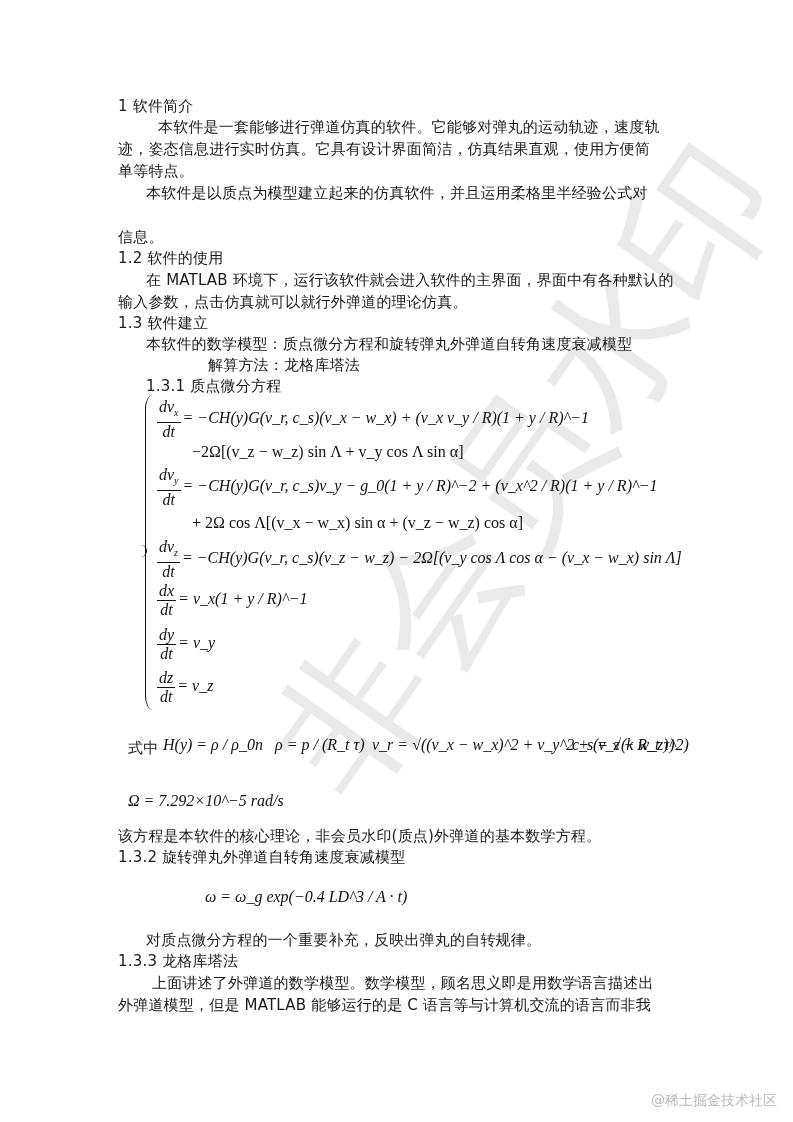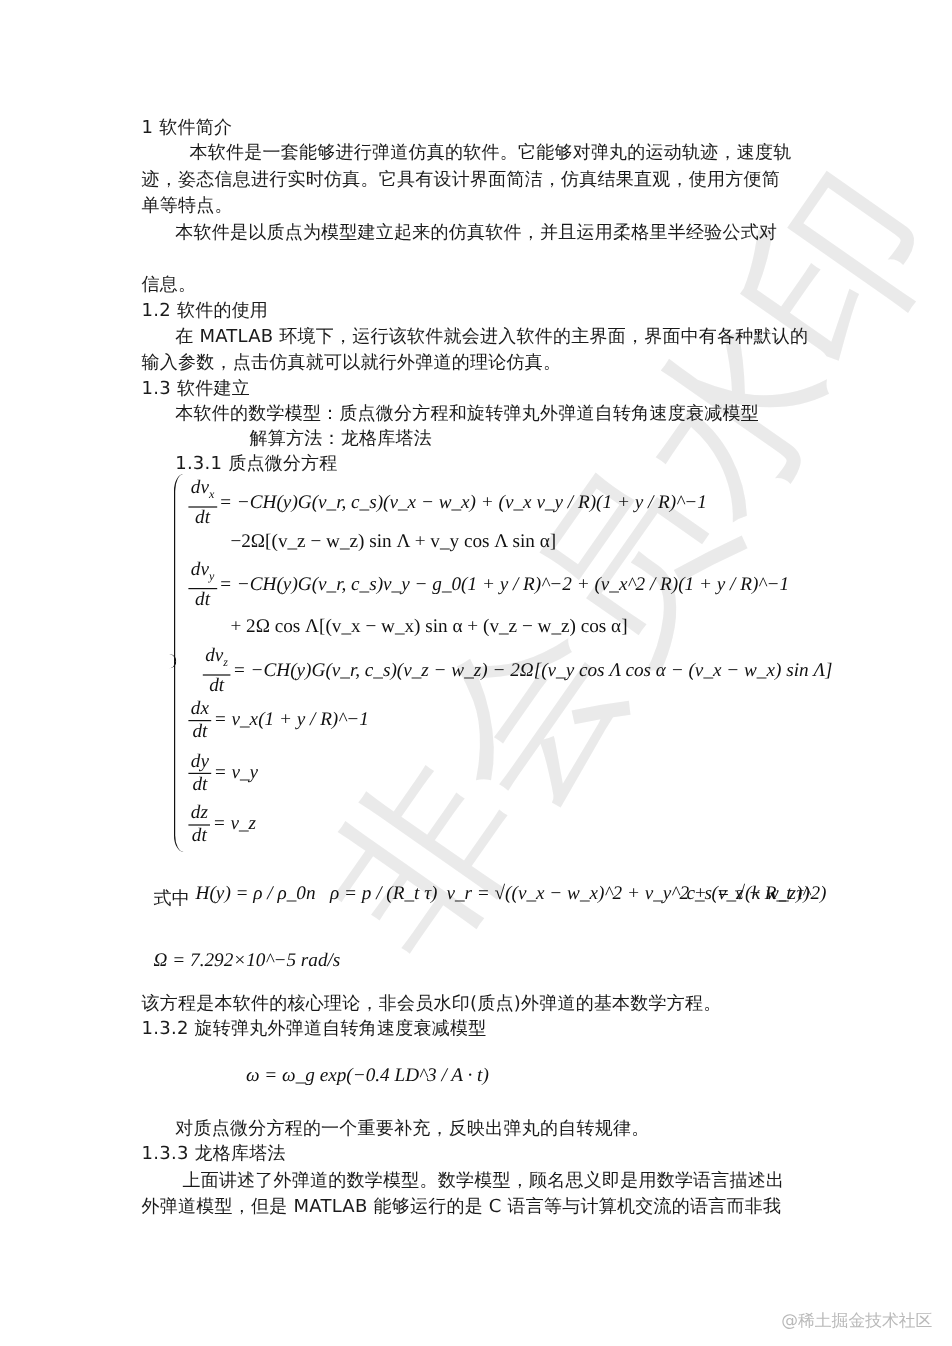--- a/index.html
+++ b/index.html
@@ -50,21 +50,21 @@
   <div class="math" style="left:155px;top:398px;">
     <span class="frac"><span class="n it">dv<sub>x</sub></span><span class="d it">dt</span></span><span class="it">= −CH(y)G(v_r, c_s)(v_x − w_x) + (v_x v_y / R)(1 + y / R)^−1</span>
   </div>
   <div class="math" style="left:192px;top:443px;">−2Ω[(v_z − w_z) sin Λ + v_y cos Λ sin α]</div>
 
   <div class="math" style="left:155px;top:466px;">
     <span class="frac"><span class="n it">dv<sub>y</sub></span><span class="d it">dt</span></span><span class="it">= −CH(y)G(v_r, c_s)v_y − g_0(1 + y / R)^−2 + (v_x^2 / R)(1 + y / R)^−1</span>
   </div>
   <div class="math" style="left:192px;top:514px;">+ 2Ω cos Λ[(v_x − w_x) sin α + (v_z − w_z) cos α]</div>
 
-  <div class="math" style="left:155px;top:538px;margin-left:12px;">
+  <div class="math" style="left:155px;top:538px;">
     <span class="frac"><span class="n it">dv<sub>z</sub></span><span class="d it">dt</span></span><span class="it">= −CH(y)G(v_r, c_s)(v_z − w_z) − 2Ω[(v_y cos Λ cos α − (v_x − w_x) sin Λ]</span>
   </div>
   <div class="math" style="left:155px;top:582px;">
     <span class="frac"><span class="n it">dx</span><span class="d it">dt</span></span><span class="it">= v_x(1 + y / R)^−1</span>
   </div>
   <div class="math" style="left:155px;top:626px;">
     <span class="frac"><span class="n it">dy</span><span class="d it">dt</span></span><span class="it">= v_y</span>
   </div>
   <div class="math" style="left:155px;top:669px;">
     <span class="frac"><span class="n it">dz</span><span class="d it">dt</span></span><span class="it">= v_z</span>

